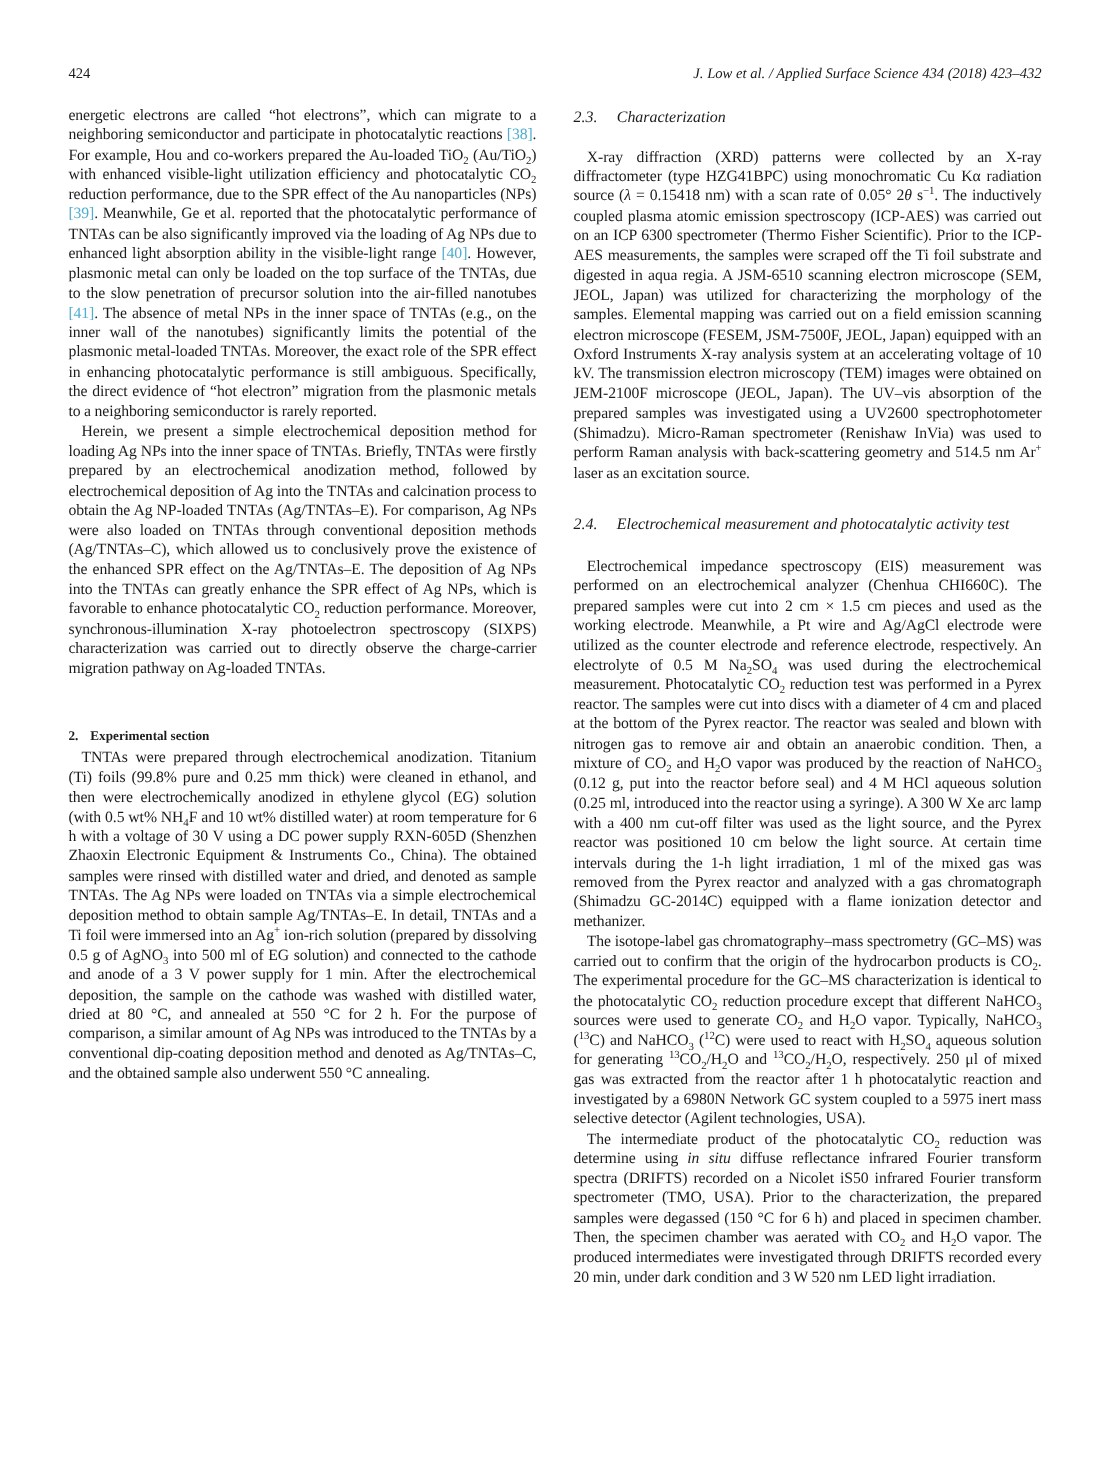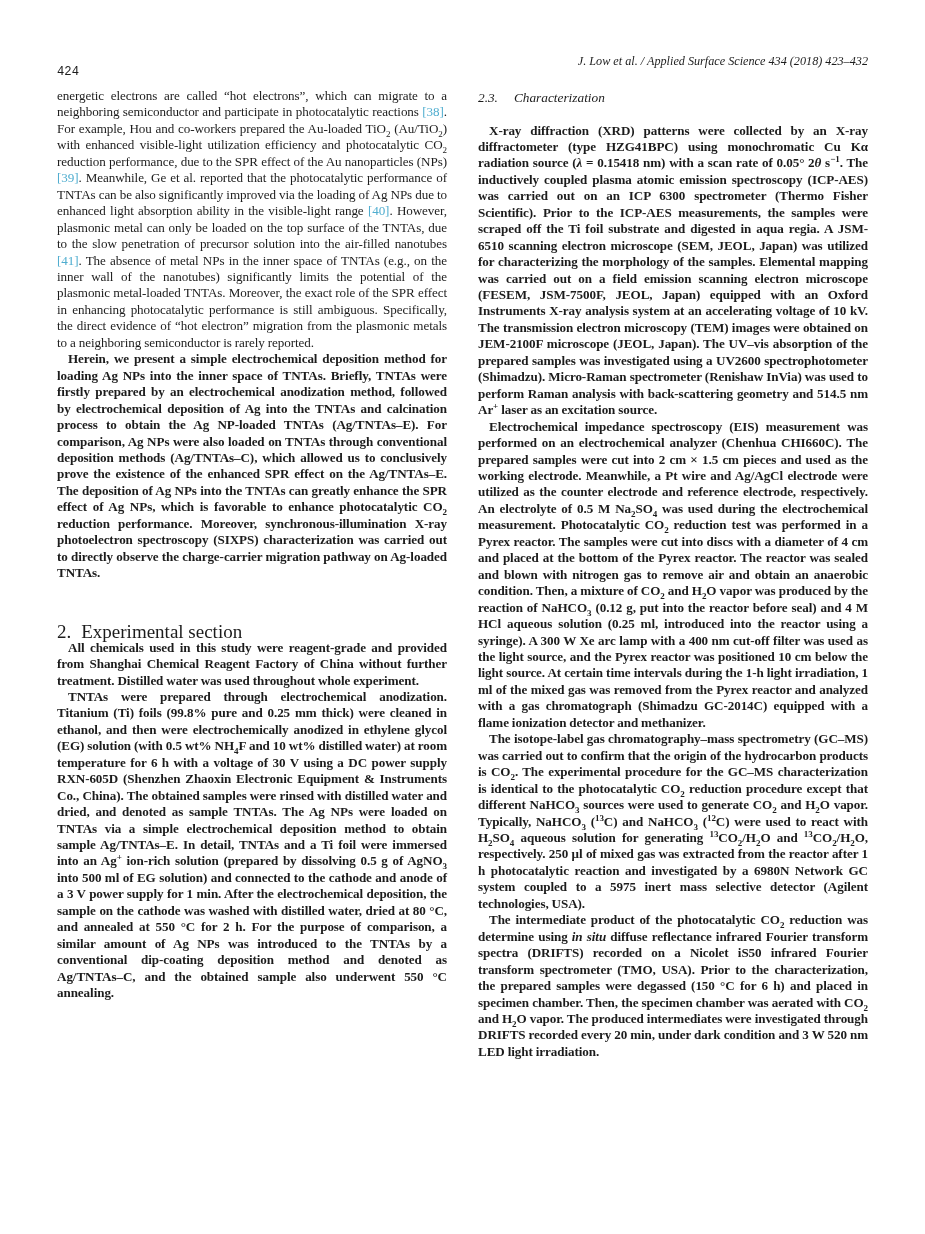--- a/index.html
+++ b/index.html
@@ -13,45 +13,45 @@
     overflow: hidden;
   }
   .pg-header {
     position: absolute;
     top: 54px;
     left: 57px;
     width: 811px;
     font-size: 12.2px;
     line-height: 14px;
   }
-  .pg-num { position: absolute; left: 0; top: 11px; font-style: normal; font-family: Liberation Mono, monospace; }
+  .pg-num { position: absolute; left: 0; top: 0; font-style: normal; }
   .run-head { display: block; text-align: right; font-style: italic; }
   .columns {
     position: absolute;
     top: 88px;
     left: 57px;
     width: 811px;
     display: flex;
     column-gap: 31px;
   }
   .col { width: 390px; }
   .para {
     margin: 0;
     text-align: justify;
     font-size: 13.1px;
     line-height: 16.45px;
     letter-spacing: -0.08px;
     word-spacing: -0.2px;
   }
-  .indent { text-indent: 11px; font-weight: bold; }
+  .indent { text-indent: 11px; }
   sub, sup { font-size: 69%; line-height: 0; }
   .cite { color: #4fadcf; }
   h2.section {
-    font-size: 19px;
-    font-weight: normal;
+    font-size: 11px;
+    font-weight: bold;
     margin: 41px 0 0 0;
     line-height: 17px;
   }
   h3.subsection {
     font-size: 13.3px;
     font-weight: normal;
     font-style: italic;
     margin: 38px 0 15px 0;
     line-height: 16.5px;
   }
@@ -72,28 +72,28 @@
   </div>
 
   <div class="columns">
 
     <section class="col">
       <p class="para">energetic electrons are called “hot electrons”, which can migrate to a neighboring semiconductor and participate in photocatalytic reactions <span class="cite">[38]</span>. For example, Hou and co-workers prepared the Au-loaded TiO<sub>2</sub> (Au/TiO<sub>2</sub>) with enhanced visible-light utilization efficiency and photocatalytic CO<sub>2</sub> reduction performance, due to the SPR effect of the Au nanoparticles (NPs) <span class="cite">[39]</span>. Meanwhile, Ge et al. reported that the photocatalytic performance of TNTAs can be also significantly improved via the loading of Ag NPs due to enhanced light absorption ability in the visible-light range <span class="cite">[40]</span>. However, plasmonic metal can only be loaded on the top surface of the TNTAs, due to the slow penetration of precursor solution into the air-filled nanotubes <span class="cite">[41]</span>. The absence of metal NPs in the inner space of TNTAs (e.g., on the inner wall of the nanotubes) significantly limits the potential of the plasmonic metal-loaded TNTAs. Moreover, the exact role of the SPR effect in enhancing photocatalytic performance is still ambiguous. Specifically, the direct evidence of “hot electron” migration from the plasmonic metals to a neighboring semiconductor is rarely reported.</p>
       <p class="para indent">Herein, we present a simple electrochemical deposition method for loading Ag NPs into the inner space of TNTAs. Briefly, TNTAs were firstly prepared by an electrochemical anodization method, followed by electrochemical deposition of Ag into the TNTAs and calcination process to obtain the Ag NP-loaded TNTAs (Ag/TNTAs–E). For comparison, Ag NPs were also loaded on TNTAs through conventional deposition methods (Ag/TNTAs–C), which allowed us to conclusively prove the existence of the enhanced SPR effect on the Ag/TNTAs–E. The deposition of Ag NPs into the TNTAs can greatly enhance the SPR effect of Ag NPs, which is favorable to enhance photocatalytic CO<sub>2</sub> reduction performance. Moreover, synchronous-illumination X-ray photoelectron spectroscopy (SIXPS) characterization was carried out to directly observe the charge-carrier migration pathway on Ag-loaded TNTAs.</p>
 
       <h2 class="section"><span class="h-num">2.</span><span>Experimental section</span></h2>
 
-      <p class="para indent">All chemicals used in this study were reagent-grade and provided from Shanghai Chemical Reagent Factory of China without further treatment. Distilled water was used throughout whole experiment.</p>
 
       <p class="para indent">TNTAs were prepared through electrochemical anodization. Titanium (Ti) foils (99.8% pure and 0.25 mm thick) were cleaned in ethanol, and then were electrochemically anodized in ethylene glycol (EG) solution (with 0.5 wt% NH<sub>4</sub>F and 10 wt% distilled water) at room temperature for 6 h with a voltage of 30 V using a DC power supply RXN-605D (Shenzhen Zhaoxin Electronic Equipment &amp; Instruments Co., China). The obtained samples were rinsed with distilled water and dried, and denoted as sample TNTAs. The Ag NPs were loaded on TNTAs via a simple electrochemical deposition method to obtain sample Ag/TNTAs–E. In detail, TNTAs and a Ti foil were immersed into an Ag<sup>+</sup> ion-rich solution (prepared by dissolving 0.5 g of AgNO<sub>3</sub> into 500 ml of EG solution) and connected to the cathode and anode of a 3 V power supply for 1 min. After the electrochemical deposition, the sample on the cathode was washed with distilled water, dried at 80 °C, and annealed at 550 °C for 2 h. For the purpose of comparison, a similar amount of Ag NPs was introduced to the TNTAs by a conventional dip-coating deposition method and denoted as Ag/TNTAs–C, and the obtained sample also underwent 550 °C annealing.</p>
     </section>
 
     <section class="col">
       <h3 class="subsection first-in-col"><span class="h-num">2.3.</span><span>Characterization</span></h3>
       <p class="para indent">X-ray diffraction (XRD) patterns were collected by an X-ray diffractometer (type HZG41BPC) using monochromatic Cu Kα radiation source (<i>λ</i> = 0.15418 nm) with a scan rate of 0.05° 2<i>θ</i> s<sup>−1</sup>. The inductively coupled plasma atomic emission spectroscopy (ICP-AES) was carried out on an ICP 6300 spectrometer (Thermo Fisher Scientific). Prior to the ICP-AES measurements, the samples were scraped off the Ti foil substrate and digested in aqua regia. A JSM-6510 scanning electron microscope (SEM, JEOL, Japan) was utilized for characterizing the morphology of the samples. Elemental mapping was carried out on a field emission scanning electron microscope (FESEM, JSM-7500F, JEOL, Japan) equipped with an Oxford Instruments X-ray analysis system at an accelerating voltage of 10 kV. The transmission electron microscopy (TEM) images were obtained on JEM-2100F microscope (JEOL, Japan). The UV–vis absorption of the prepared samples was investigated using a UV2600 spectrophotometer (Shimadzu). Micro-Raman spectrometer (Renishaw InVia) was used to perform Raman analysis with back-scattering geometry and 514.5 nm Ar<sup>+</sup> laser as an excitation source.</p>
 
+      <h3 class="subsection sub-24"><span class="h-num">2.4.</span><span>Electrochemical measurement and photocatalytic activity test</span></h3>
       <p class="para indent">Electrochemical impedance spectroscopy (EIS) measurement was performed on an electrochemical analyzer (Chenhua CHI660C). The prepared samples were cut into 2 cm × 1.5 cm pieces and used as the working electrode. Meanwhile, a Pt wire and Ag/AgCl electrode were utilized as the counter electrode and reference electrode, respectively. An electrolyte of 0.5 M Na<sub>2</sub>SO<sub>4</sub> was used during the electrochemical measurement. Photocatalytic CO<sub>2</sub> reduction test was performed in a Pyrex reactor. The samples were cut into discs with a diameter of 4 cm and placed at the bottom of the Pyrex reactor. The reactor was sealed and blown with nitrogen gas to remove air and obtain an anaerobic condition. Then, a mixture of CO<sub>2</sub> and H<sub>2</sub>O vapor was produced by the reaction of NaHCO<sub>3</sub> (0.12 g, put into the reactor before seal) and 4 M HCl aqueous solution (0.25 ml, introduced into the reactor using a syringe). A 300 W Xe arc lamp with a 400 nm cut-off filter was used as the light source, and the Pyrex reactor was positioned 10 cm below the light source. At certain time intervals during the 1-h light irradiation, 1 ml of the mixed gas was removed from the Pyrex reactor and analyzed with a gas chromatograph (Shimadzu GC-2014C) equipped with a flame ionization detector and methanizer.</p>
       <p class="para indent">The isotope-label gas chromatography–mass spectrometry (GC–MS) was carried out to confirm that the origin of the hydrocarbon products is CO<sub>2</sub>. The experimental procedure for the GC–MS characterization is identical to the photocatalytic CO<sub>2</sub> reduction procedure except that different NaHCO<sub>3</sub> sources were used to generate CO<sub>2</sub> and H<sub>2</sub>O vapor. Typically, NaHCO<sub>3</sub> (<sup>13</sup>C) and NaHCO<sub>3</sub> (<sup>12</sup>C) were used to react with H<sub>2</sub>SO<sub>4</sub> aqueous solution for generating <sup>13</sup>CO<sub>2</sub>/H<sub>2</sub>O and <sup>13</sup>CO<sub>2</sub>/H<sub>2</sub>O, respectively. 250 μl of mixed gas was extracted from the reactor after 1 h photocatalytic reaction and investigated by a 6980N Network GC system coupled to a 5975 inert mass selective detector (Agilent technologies, USA).</p>
       <p class="para indent">The intermediate product of the photocatalytic CO<sub>2</sub> reduction was determine using <i>in situ</i> diffuse reflectance infrared Fourier transform spectra (DRIFTS) recorded on a Nicolet iS50 infrared Fourier transform spectrometer (TMO, USA). Prior to the characterization, the prepared samples were degassed (150 °C for 6 h) and placed in specimen chamber. Then, the specimen chamber was aerated with CO<sub>2</sub> and H<sub>2</sub>O vapor. The produced intermediates were investigated through DRIFTS recorded every 20 min, under dark condition and 3 W 520 nm LED light irradiation.</p>
     </section>
 
   </div>
 </div>
 
 </body></html>

